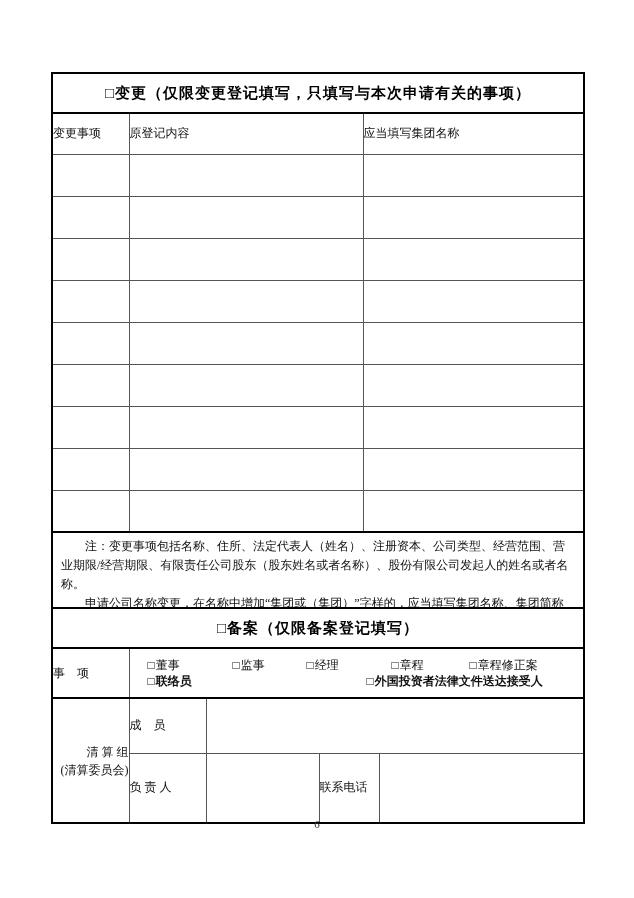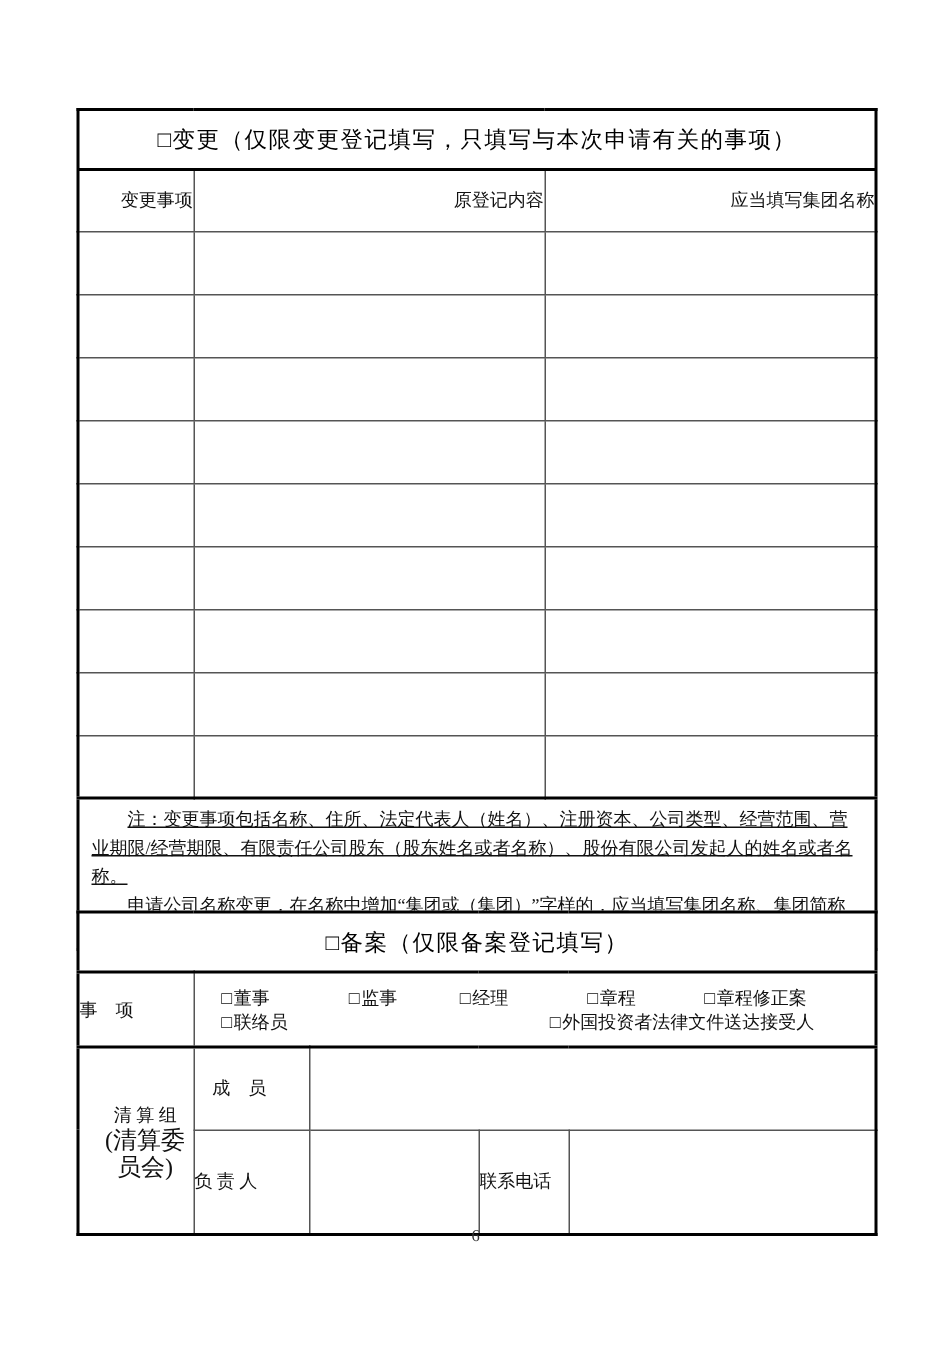--- a/index.html
+++ b/index.html
@@ -12,40 +12,40 @@
   .page { position:relative; width:634px; height:898px; background:#fff; overflow:hidden; }
 
   table { border-collapse:collapse; table-layout:fixed; position:absolute; left:51px; border:2px solid #000; background:#fff; }
   td { border:1px solid #555; vertical-align:middle; font-size:12px; overflow:hidden; }
 
   .t1 { top:72px;  width:532px; }
   .t2 { top:607px; width:532px; }
 
   .title-cell {
     height:40px; text-align:center;
-    font-family:"Liberation Sans", sans-serif; font-weight:normal; font-size:15px;
+    font-family:"Liberation Sans", sans-serif; font-weight:bold; font-size:15px;
     border-bottom:2px solid #000; letter-spacing:1px; color:#000;
   }
-  .hdr td { height:41px; text-align:right;margin-top:33px; }
+  .hdr td { height:41px; text-align:left;margin-top:33px; }
   .erow td { height:42px; }
 
-  .note-cell { height:80px; border-top:2px solid #000; padding:4px 8px 0 8px; line-height:19px; vertical-align:top;text-decoration:underline; }
+  .note-cell { height:80px; border-top:2px solid #000; padding:4px 8px 0 8px; line-height:19px; vertical-align:top; }
   .note-cell p { text-indent:2em; }
 
   .lbl { text-align:left; }
   .cbrow td { height:50px; border-bottom:2px solid #000; }
   .cb-cell { position:relative; }
   .cb { position:absolute; white-space:nowrap; cursor:default; }
   .cb .box { margin-right:1px; }
   .r1 { top:8px; }
-  .r2 { top:24px; }
+  .r2 { top:24px;font-weight:bold; }
 
-  .liq-cell { text-align:center; line-height:18px; }
-  .liq-sub { font-size:16px; letter-spacing:0; }
-  .mrow td { height:55px;padding-left:12px; }
+  .liq-cell { text-align:right; line-height:18px; }
+  .liq-sub { font-size:12px; letter-spacing:0; }
+  .mrow td { height:55px; }
   .lrow td { height:70px; }
 
   .pageno { position:absolute; top:818px; left:0; width:634px; text-align:center; font-size:11px; color:#333; }
 </style>
 </head>
 <body>
 
 <div class="page">
 
   <table class="t1">

